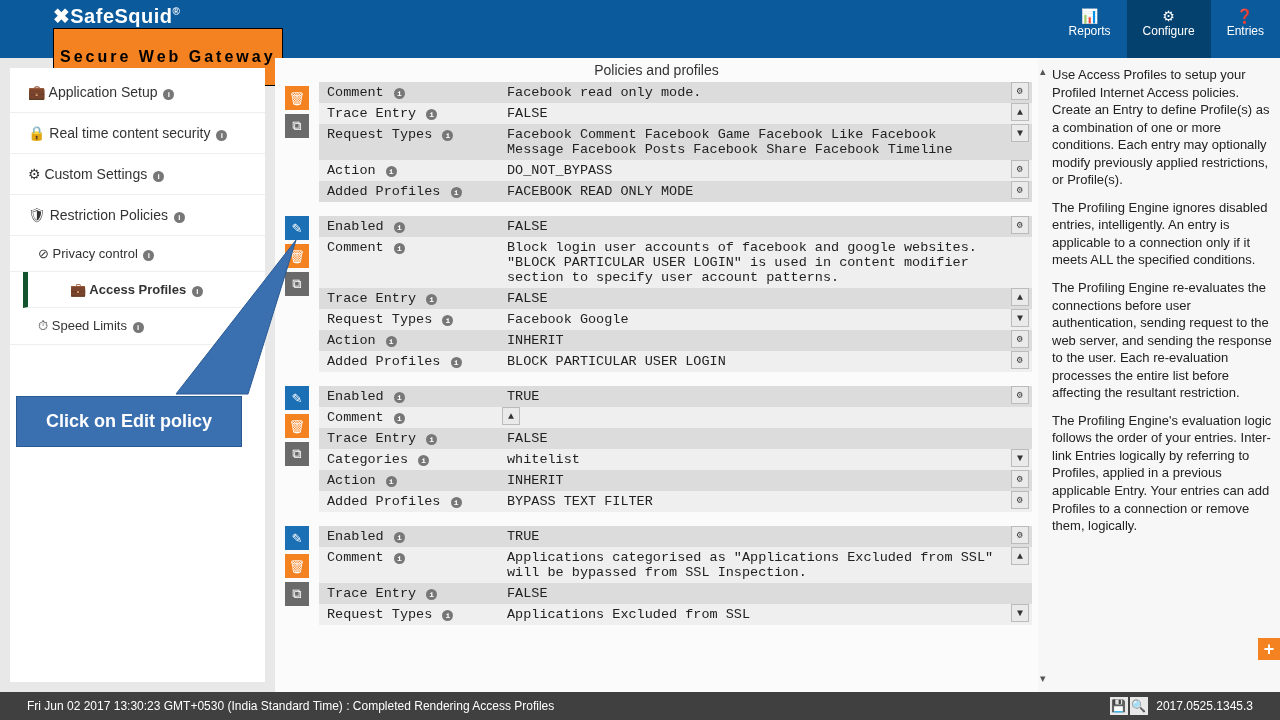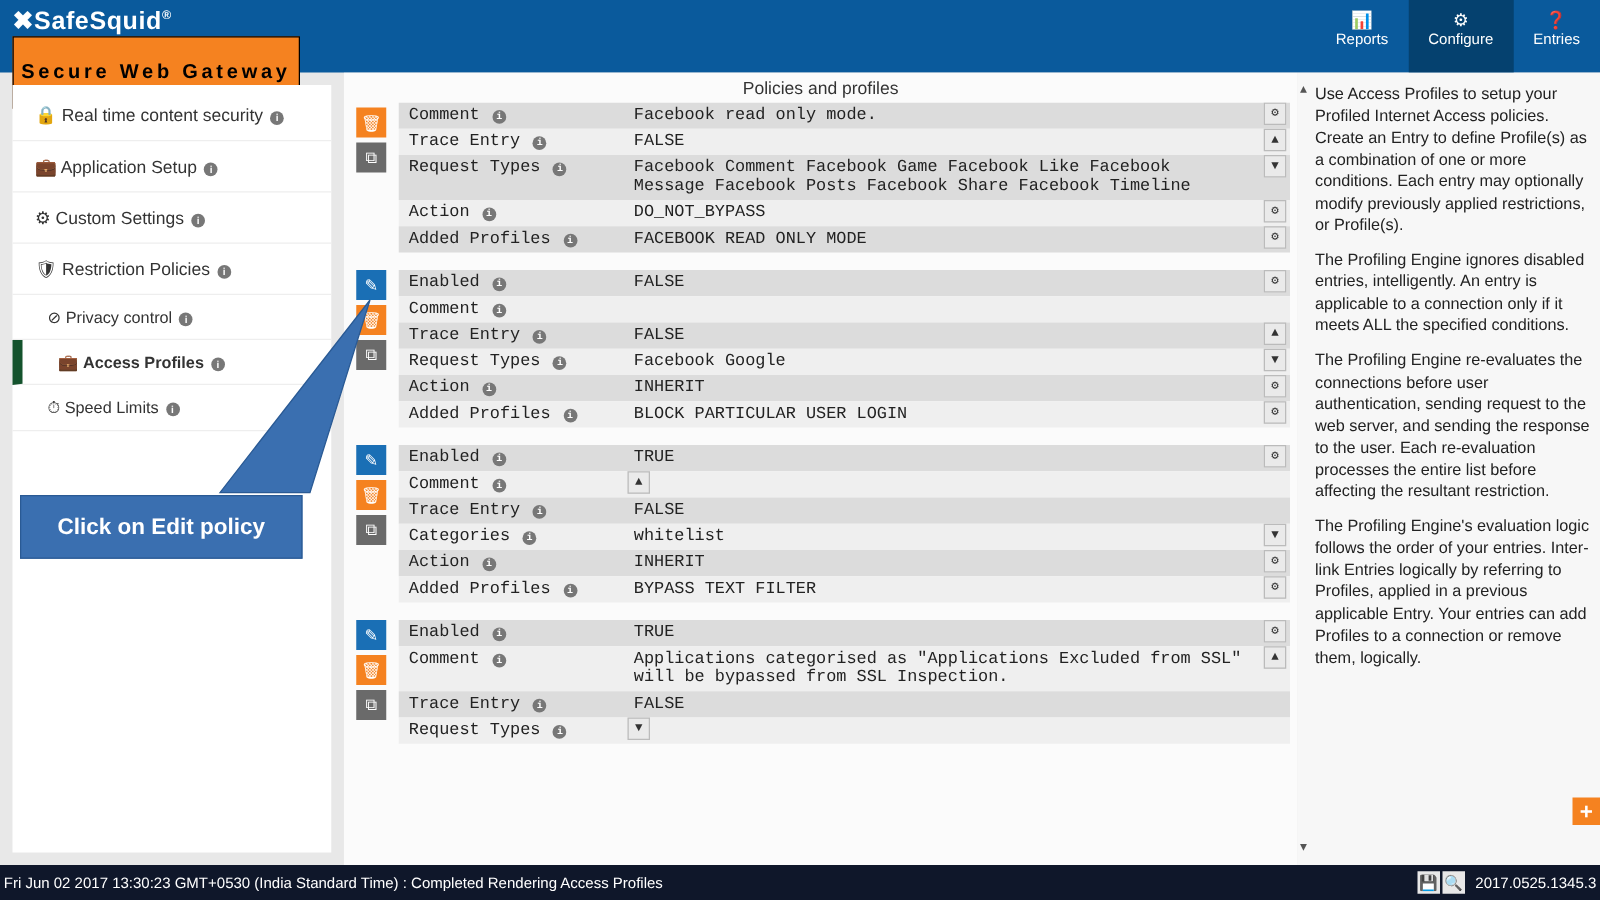--- a/index.html
+++ b/index.html
@@ -1,34 +1,34 @@
 <!DOCTYPE html>
 <html><head>
 <meta charset="utf-8">
 <style>
   * { box-sizing: border-box; margin:0; padding:0; }
   body { font-family: "Segoe UI", Arial, sans-serif; font-size:13px; color:#222; width:1280px; height:720px; background:#e8e8e8; overflow:hidden; }
 
   
   .topbar { background:#0a5a9c; height:58px; display:flex; justify-content:space-between; align-items:stretch; }
-  .brand { padding:4px 10px; }
+  .brand { padding:4px 10px;margin-left:43px; }
   .brand-top { font-size:20px; color:#fff; font-weight:bold; letter-spacing:0.5px;}
   .brand-top sup { font-size:10px; vertical-align:super;}
   .brand-sub { background:#f58220; color:#000; font-size:16px; padding:19px 6px; letter-spacing:3px; font-weight:bold; border:1px solid #000;}
   .navbtns { display:flex; }
   .navbtn { color:#fff; text-align:center; padding:8px 16px 4px 16px; font-size:12px; cursor:pointer;}
   .navbtn.active { background:#05416f; }
   .navbtn .ic { font-size:14px; display:block; }
 
   
   .main { position:absolute; top:58px; bottom:28px; left:0; right:0; display:flex; }
   .sidebar { width:255px; background:#fff; margin:10px 0 10px 10px; padding:4px 0; }
   .snav { padding:12px 18px; font-size:14px; color:#333; border-bottom:1px solid #eee; cursor:pointer; }
   .snav.sub { padding:10px 18px 10px 28px; font-size:13px;}
-  .snav.active { border-left:8px solid #14532d; font-weight:600; padding-left:29px;}
+  .snav.active { border-left:5px solid #14532d; font-weight:600; padding-left:42px;margin-left:13px;}
   .info-i { display:inline-block; width:11px; height:11px; border-radius:50%; background:#777; color:#fff; font-size:8px; text-align:center; line-height:11px; margin-left:2px; font-weight:bold;}
 
   .content { flex:1; display:flex; margin:0 0 0 10px; overflow:hidden; }
   .center { flex:1; background:#fbfbfb; display:flex; flex-direction:column; }
   .chead { text-align:center; padding:4px; font-size:14px; color:#333; }
   .policies { flex:1; overflow:hidden; position:relative; padding:0 6px 0 10px;}
   .policy { display:flex; margin-bottom:14px; }
   .pactions { width:28px; margin-right:6px; }
   .pab { width:24px; height:24px; margin-bottom:4px; display:flex; align-items:center; justify-content:center; color:#fff; font-size:13px; cursor:pointer;}
   .pab.edit { background:#1a6fb5; }
@@ -49,21 +49,21 @@
   .addfab { position:absolute; right:0px; bottom:32px; width:22px; height:22px; background:#f58220; color:#fff; font-size:18px; font-weight:bold; display:flex; align-items:center; justify-content:center; cursor:pointer; z-index:50;}
 
   
   .callout { position:absolute; left:16px; top:396px; z-index:100; }
   .callout-box { background:#3a6fb0; color:#fff; padding:14px 18px; text-align:center; border:1px solid #2a5a94; width:226px;}
   .callout-box .t1 { font-size:18px; font-weight:bold; }
   .callout-box .t2 { font-size:18px; font-weight:bold; }
   .callout svg { position:absolute; left:120px; top:-160px; }
 
   
-  .footer { position:absolute; bottom:0; left:0; right:0; height:28px; background:#0f172a; color:#fff; font-size:12px; display:flex; align-items:center; justify-content:space-between; padding:0 3px;}
+  .footer { position:absolute; bottom:0; left:0; right:0; height:28px; background:#404040; color:#fff; font-size:12px; display:flex; align-items:center; justify-content:space-between; padding:0 27px;}
   .ftools { display:flex; gap:2px; align-items:center;}
   .ftool { width:18px; height:18px; background:#e8e8e8; color:#333; display:flex; align-items:center; justify-content:center; font-size:12px; cursor:pointer;}
 </style>
 </head>
 <body>
 
 <div class="topbar">
   <div class="brand">
     <div class="brand-top">✖<span>SafeSquid</span><sup>®</sup></div>
     <div class="brand-sub">Secure Web Gateway</div>
@@ -72,22 +72,22 @@
     <div class="navbtn"><span class="ic">📊</span><span>Reports</span></div>
     <div class="navbtn active"><span class="ic">⚙</span><span>Configure</span></div>
     <div class="navbtn"><span class="ic">❓</span><span>Entries</span></div>
   </div>
 </div>
 
 <div class="main">
 
   <div class="sidebar">
     <div id="side-main">
+        <div class="snav"><span>💼</span> Application Setup <span class="info-i">i</span></div>
         <div class="snav"><span>🔒</span> Real time content security <span class="info-i">i</span></div>
-        <div class="snav"><span>💼</span> Application Setup <span class="info-i">i</span></div>
         <div class="snav"><span>⚙</span> Custom Settings <span class="info-i">i</span></div>
         <div class="snav"><span>🛡</span> Restriction Policies <span class="info-i">i</span></div>
       </div>
     <div id="side-sub">
         <div class="snav sub"><span>⊘</span> Privacy control <span class="info-i">i</span></div>
         <div class="snav sub active"><span>💼</span> Access Profiles <span class="info-i">i</span></div>
         <div class="snav sub"><span>⏱</span> Speed Limits <span class="info-i">i</span></div>
       </div>
   </div>
 
@@ -148,20 +148,21 @@
             <div class="ptable">
               <div class="prow">
                 <div class="plabel">Enabled <span class="info-i">i</span></div>
                 <div class="pval">FALSE</div>
                 <div class="pbtns">
                   <div class="sbtn">⚙</div>
                 </div>
               </div>
               <div class="prow">
                 <div class="plabel">Comment <span class="info-i">i</span></div>
+                <div class="pval">Block login user accounts of facebook and google websites. "BLOCK PARTICULAR USER LOGIN" is used in content modifier section to specify user account patterns.</div>
                 <div class="pbtns"></div>
               </div>
               <div class="prow">
                 <div class="plabel">Trace Entry <span class="info-i">i</span></div>
                 <div class="pval">FALSE</div>
                 <div class="pbtns">
                   <div class="sbtn">▲</div>
                 </div>
               </div>
               <div class="prow">
@@ -256,20 +257,21 @@
                   <div class="sbtn">▲</div>
                 </div>
               </div>
               <div class="prow">
                 <div class="plabel">Trace Entry <span class="info-i">i</span></div>
                 <div class="pval">FALSE</div>
                 <div class="pbtns"></div>
               </div>
               <div class="prow">
                 <div class="plabel">Request Types <span class="info-i">i</span></div>
+                <div class="pval">Applications Excluded from SSL</div>
                 <div class="pbtns">
                   <div class="sbtn">▼</div>
                 </div>
               </div>
             </div>
           </div>
         </div>
     </div>
     <div class="rightpane">
       <span class="rarrow" style="top:6px">▴</span>

